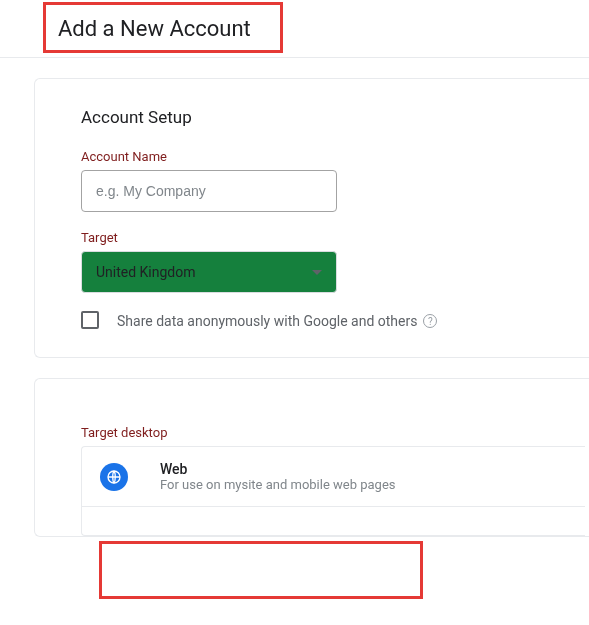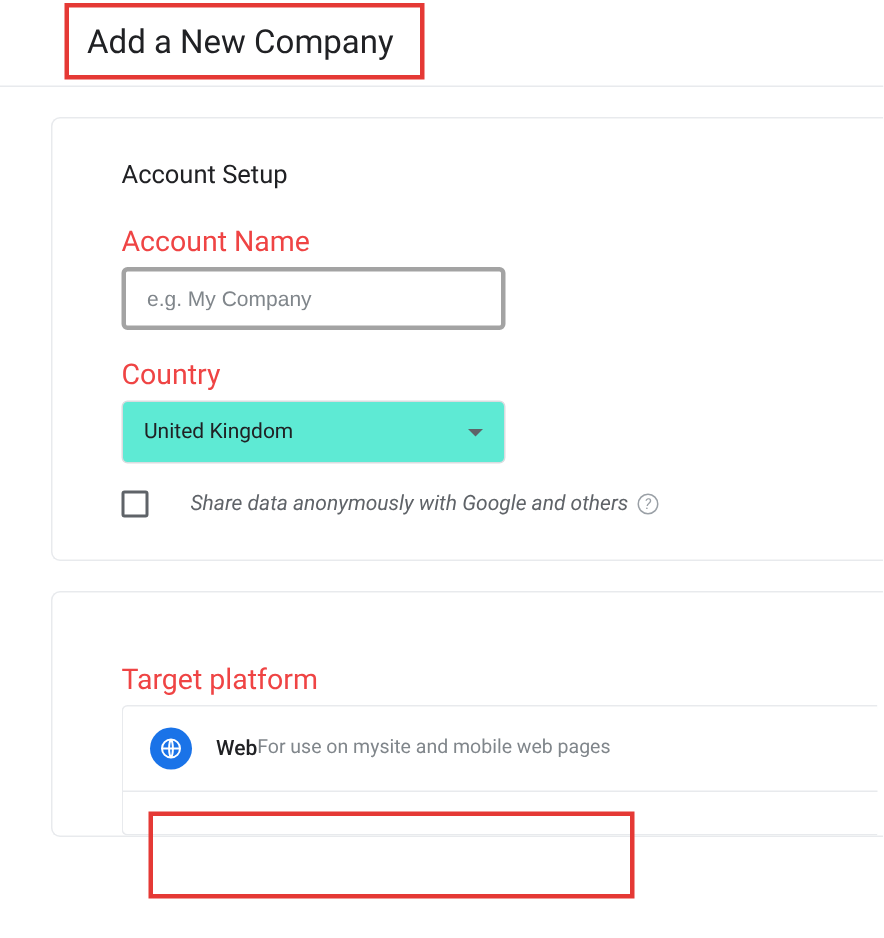--- a/index.html
+++ b/index.html
@@ -47,71 +47,70 @@
       border-radius: 6px 0 0 6px;
       padding: 28px 4px 28px 46px;
     }
     .section-title {
       font-size: 17px;
       font-weight: 400;
       color: #202124;
       margin-bottom: 22px;
     }
     .field-label {
-      font-size: 19px;
-      color: #ef4444;
+      font-size: 13px;
+      color: #7f1d1d;
       margin-bottom: 6px;
       display: block;
     }
     .text-input {
       width: 256px;
       height: 42px;
       padding: 10px 14px;
       font-size: 14px;
       color: #202124;
-      border: 3px solid #a3a3a3;
+      border: 1px solid #a3a3a3;
       border-radius: 4px;
       outline: none;
       background: #fff;
     }
     .text-input::placeholder {
       color: #80868b;
     }
     .select-wrapper {
       width: 256px;
       height: 42px;
       border: 1px solid #dadce0;
       border-radius: 4px;
       display: flex;
       align-items: center;
       justify-content: space-between;
       padding: 0 14px;
       cursor: pointer;
-      background: #5eead4;
+      background: #15803d;
     }
     .select-value {
       font-size: 14px;
       color: #202124;
     }
     .chevron {
       width: 0;
       height: 0;
       border-left: 5px solid transparent;
       border-right: 5px solid transparent;
       border-top: 5px solid #5f6368;
     }
     .field-group {
       margin-bottom: 18px;
     }
     .checkbox-row {
       display: flex;
-      align-items: center;
-      gap: 28px;
+      align-items: flex-end;
+      gap: 18px;
       margin-top: 6px;
-      font-style: italic;
     }
     .checkbox {
       width: 18px;
       height: 18px;
       border: 2px solid #5f6368;
       border-radius: 2px;
       cursor: pointer;
       flex-shrink: 0;
     }
     .checkbox-label {
@@ -154,68 +153,69 @@
       height: 28px;
       border-radius: 50%;
       display: flex;
       align-items: center;
       justify-content: center;
       flex-shrink: 0;
     }
     .platform-icon.web { background: #1a73e8; }
     .platform-text {
       display: flex;
-      flex-direction: row;
+      flex-direction: column;
+      margin-left: 16px;
     }
     .platform-title {
       font-size: 14px;
       color: #202124;
       font-weight: 500;
     }
     .platform-desc {
       font-size: 13px;
       color: #80868b;
     }
   </style>
 </head>
 <body>
 
-<h1 class="page-title">Add a New Company</h1>
+<h1 class="page-title">Add a New Account</h1>
 
 <div class="card">
   <div class="section-title">Account Setup</div>
 
   <div class="field-group">
     <label class="field-label">Account Name</label>
     <input type="text" class="text-input" placeholder="e.g. My Company" style="">
   </div>
 
   <div class="field-group">
-    <label class="field-label">Country</label>
+    <label class="field-label">Target</label>
     <div class="select-wrapper">
       <span class="select-value">United Kingdom</span>
       <span class="chevron"></span>
     </div>
   </div>
 
   <div class="checkbox-row">
     <div class="checkbox"></div>
     <span class="checkbox-label">
       <span>Share data anonymously with Google and others</span>
       <span class="help-icon">?</span>
     </span>
   </div>
 </div>
 
 <div class="card" style="padding-bottom:0;">
 
   <div class="field-group">
   </div>
 
-  <label class="field-label">Target platform</label>
+  <label class="field-label">Target desktop</label>
 
   <div class="platform-list">
     <div class="platform-row">
       <div class="platform-icon web">
         <svg width="16" height="16" viewBox="0 0 24 24" fill="none" stroke="#fff" stroke-width="2">
           <circle cx="12" cy="12" r="9"></circle>
           <path d="M3 12h18M12 3c2.5 3 2.5 15 0 18M12 3c-2.5 3-2.5 15 0 18"></path>
         </svg>
       </div>
       <div class="platform-text">

